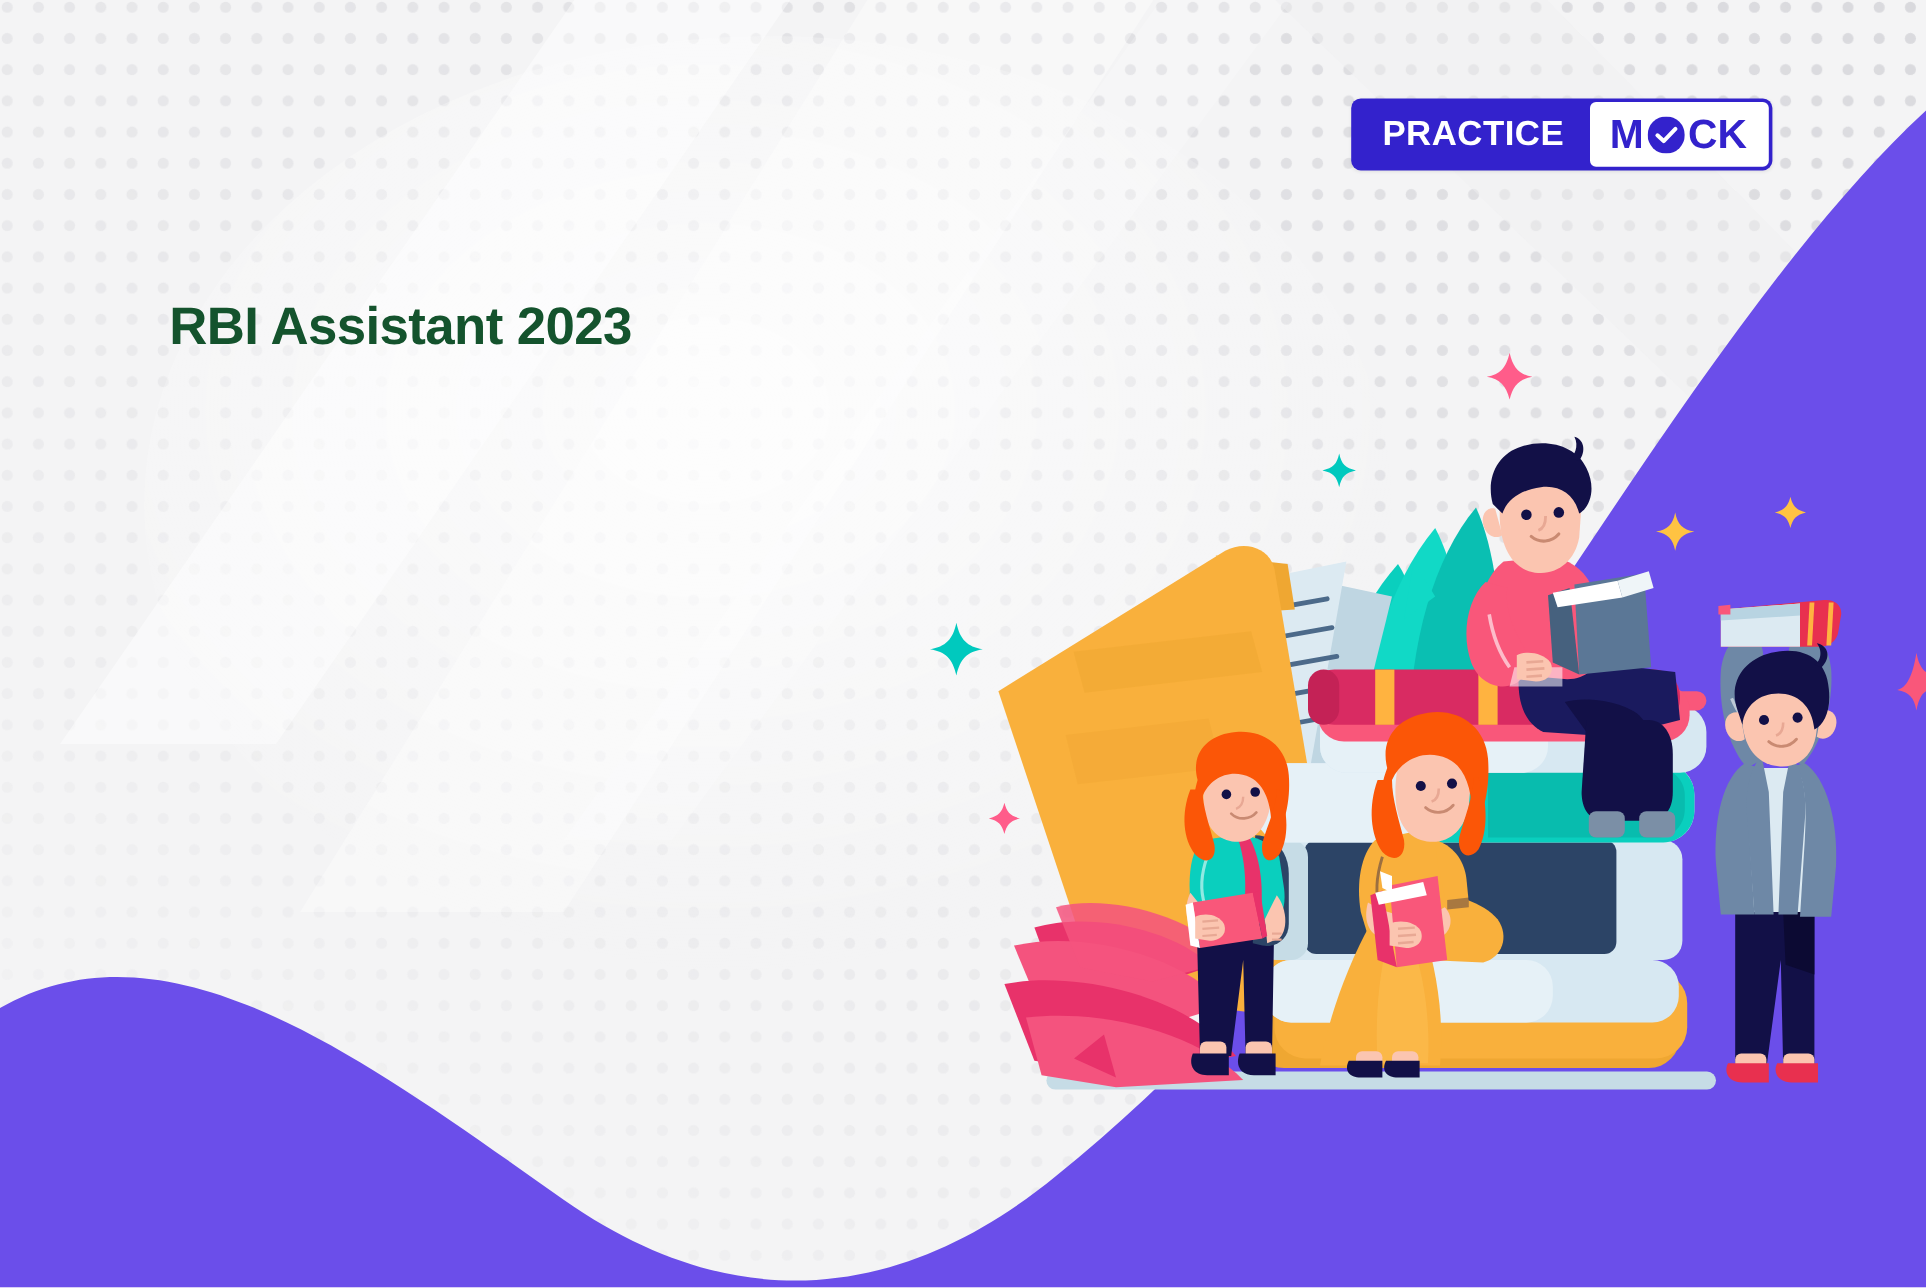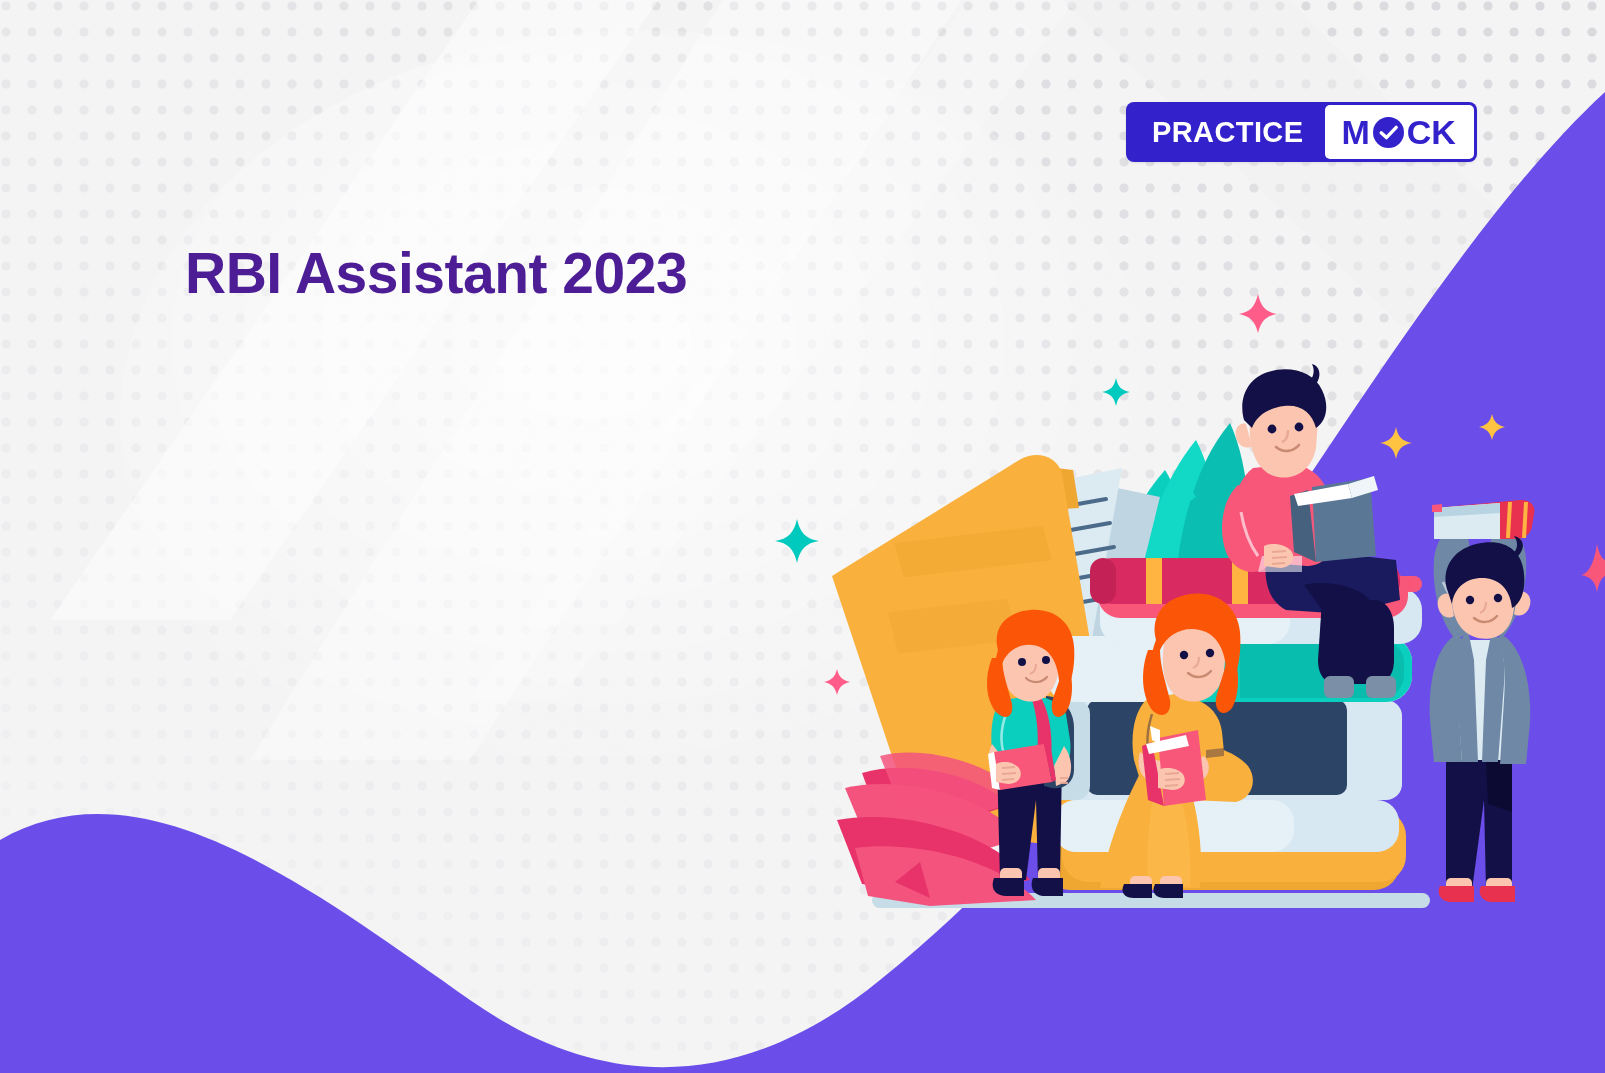--- a/index.html
+++ b/index.html
@@ -25,34 +25,33 @@
 
   
   #title-block {
     position: absolute;
     left: 141px;
     top: 232px;
     width: 760px;
     z-index: 40;
   }
   .title-line {
-    font-size: 57px;
+    font-size: 44px;
     font-weight: 700;
     line-height: 82px;
     letter-spacing: -0.5px;
-    color: #4c1d95;
+    color: #14532d;
     white-space: nowrap;
-    margin-left: 44px;
   }
 
   
   #brand-logo {
     position: absolute;
     left: 1126px;
-    top: 102px;
+    top: 82px;
     height: 60px;
     display: flex;
     align-items: stretch;
     background: #3322CC;
     border-radius: 8px;
     z-index: 50;
     box-shadow: 0 1px 3px rgba(0,0,0,0.08);
   }
   #logo-practice {
     display: flex;

